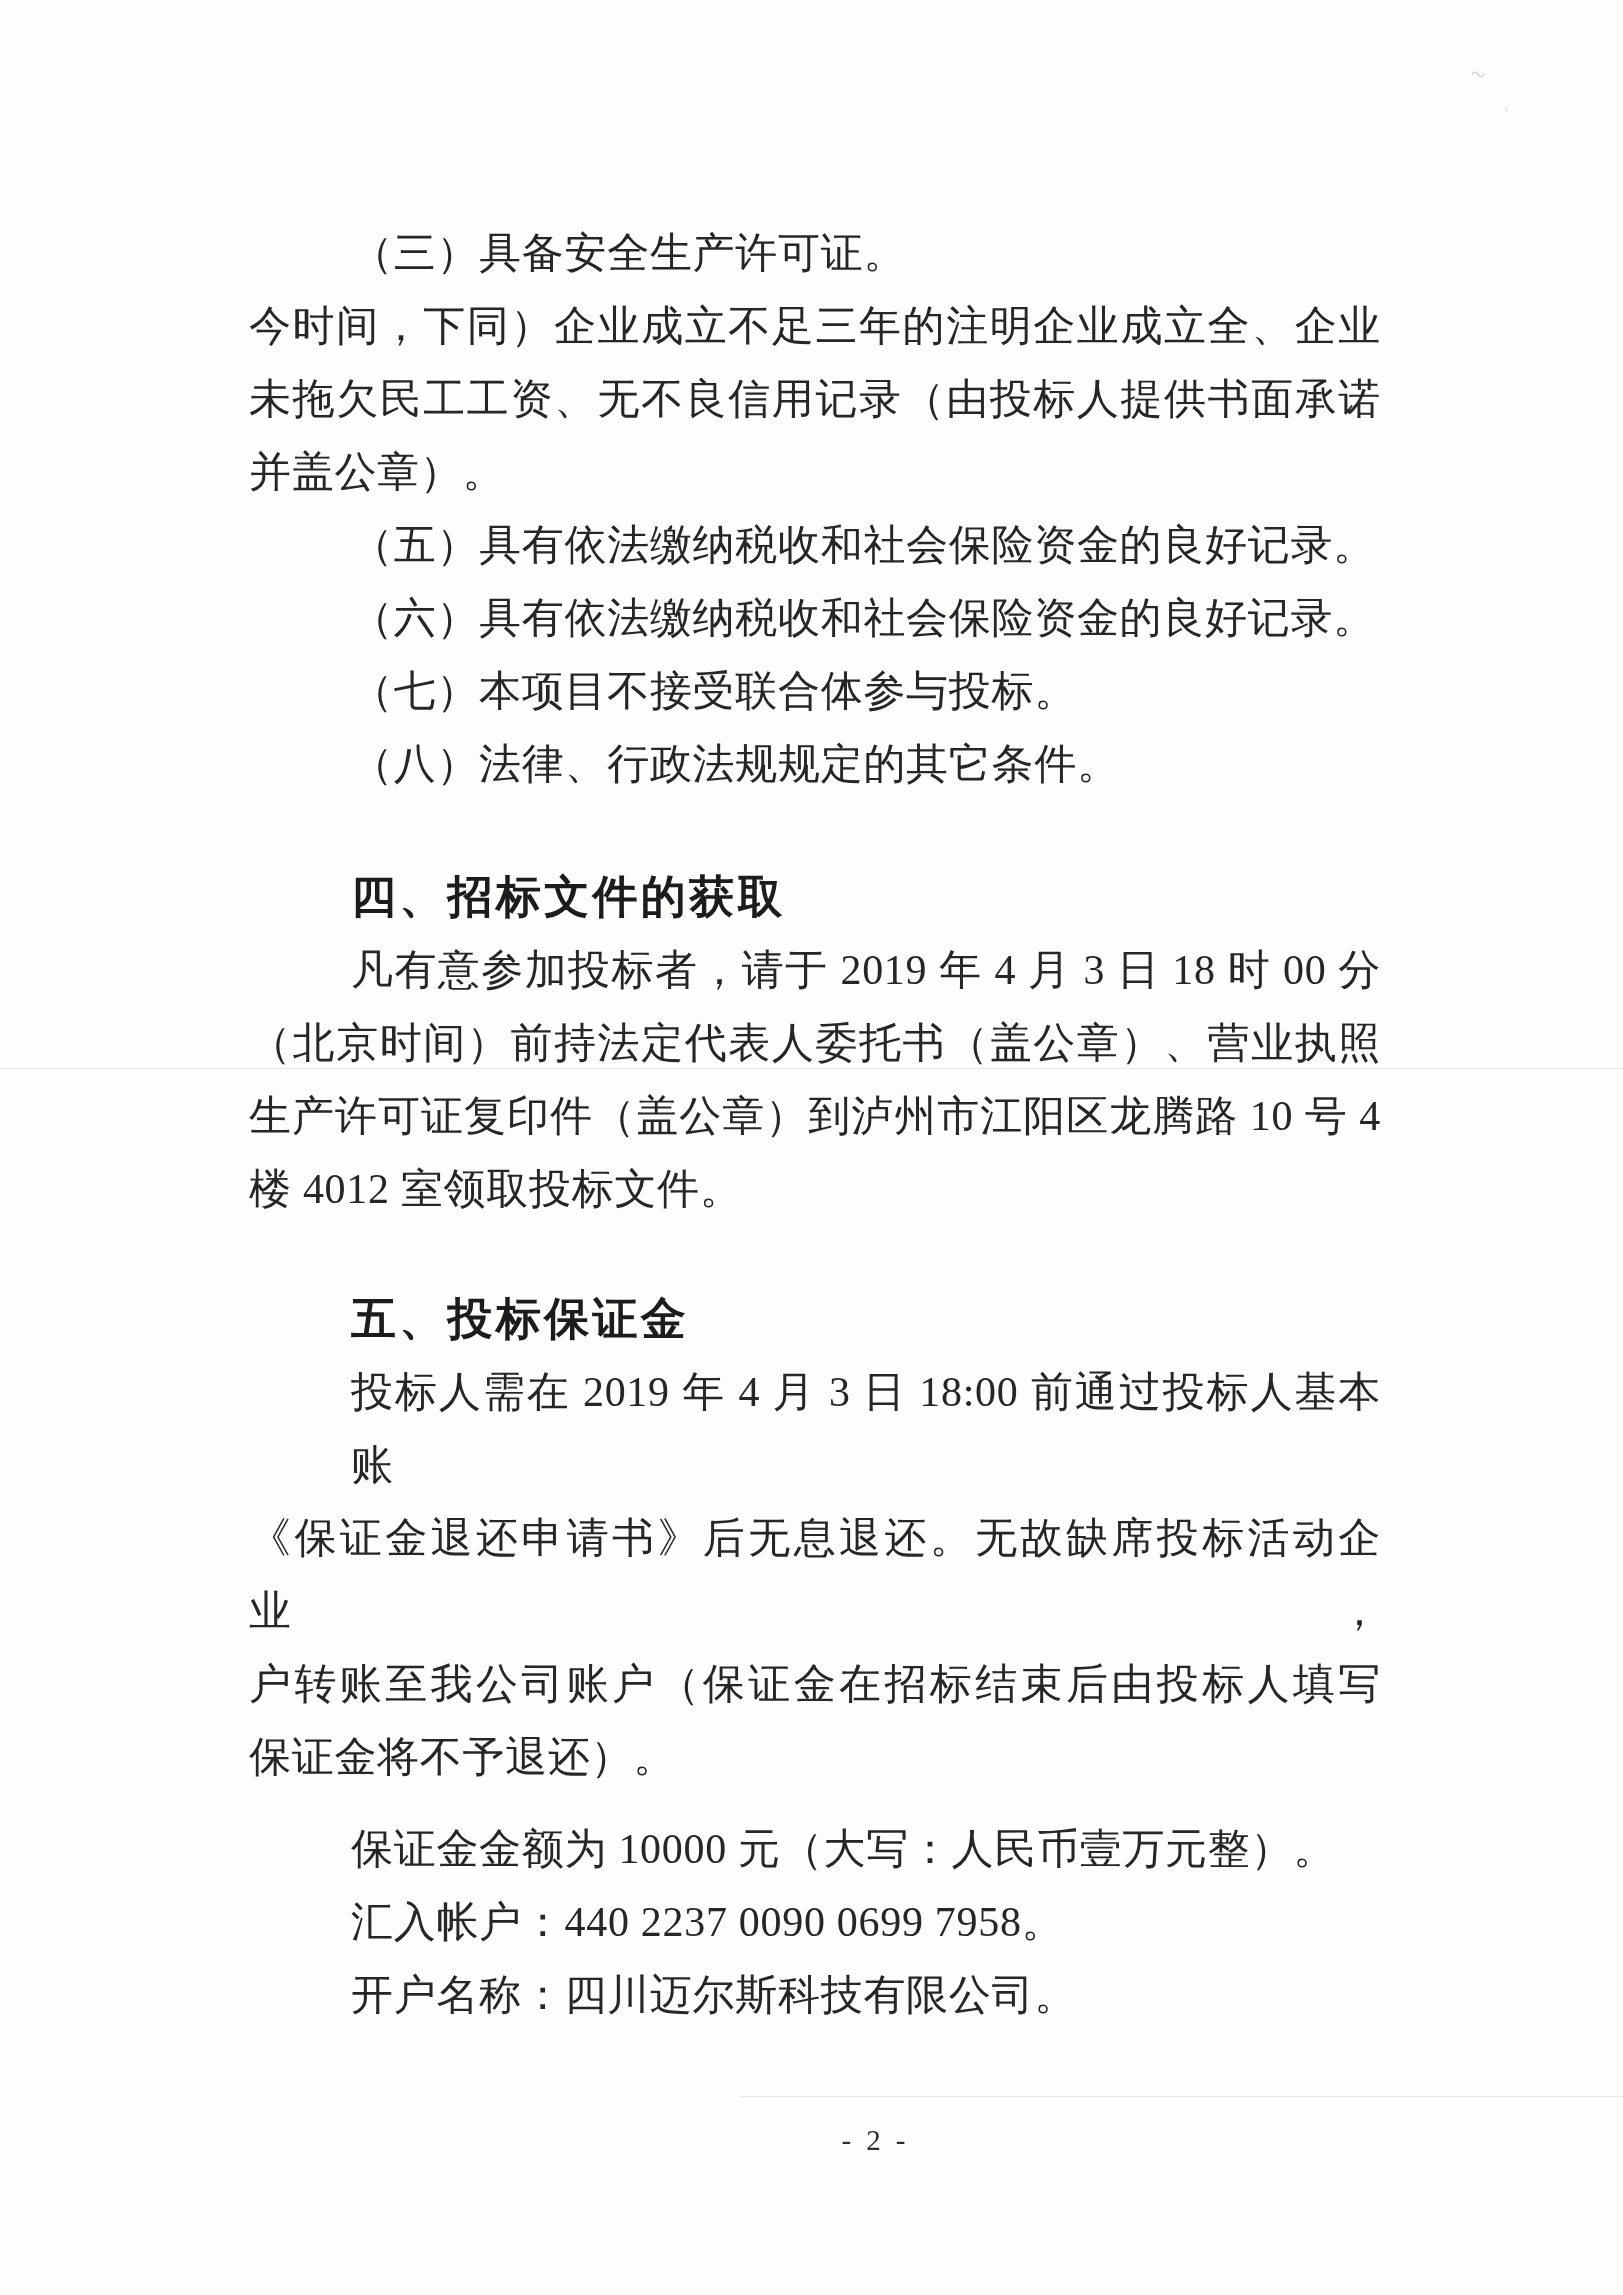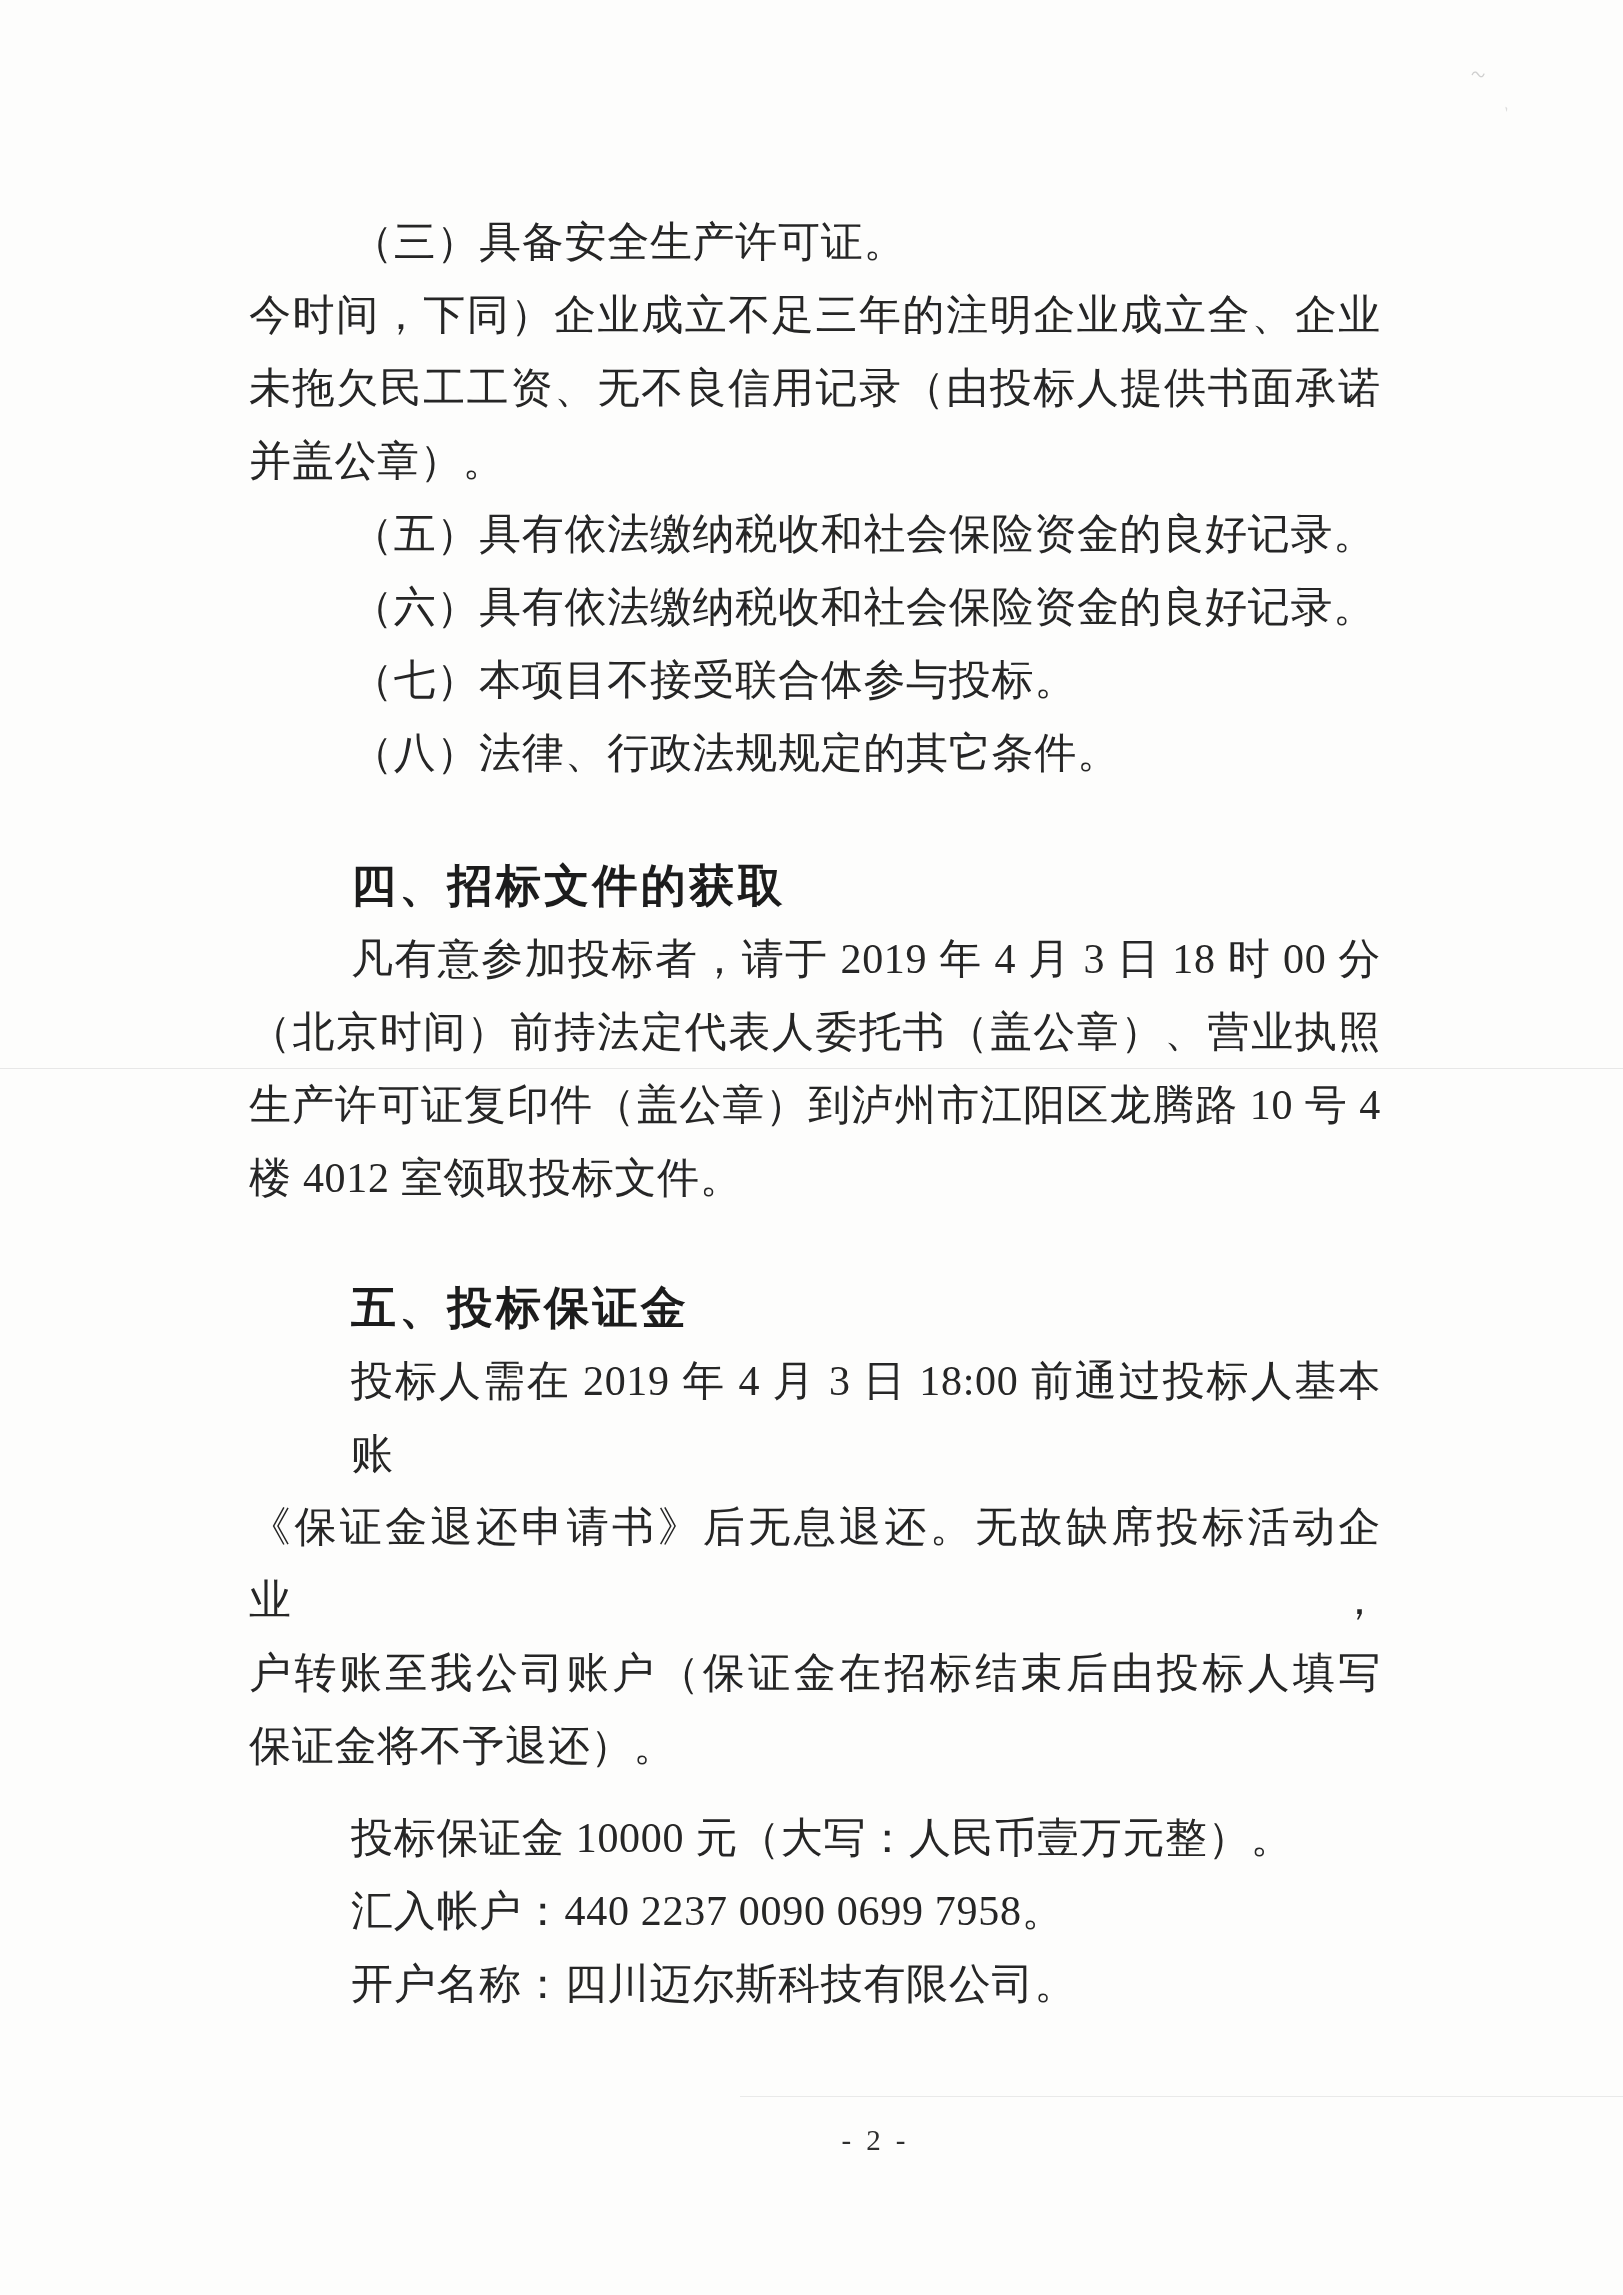--- a/index.html
+++ b/index.html
@@ -12,21 +12,21 @@
     width: 1623px;
     height: 2295px;
     background: #fdfdfc;
     overflow: hidden;
     font-family: "Liberation Serif", "DejaVu Serif", serif;
     color: #262626;
   }
   .content {
     position: absolute;
     left: 249px;
-    top: 206px;
+    top: 217px;
     width: 1132px;
   }
   .line {
     font-size: 42px;
     line-height: 73px;
     letter-spacing: 0.7px;
     white-space: nowrap;
     color: #262626;
     text-rendering: optimizeLegibility;
   }
@@ -112,21 +112,21 @@
     <div class="line heading indent mt-heading4">四、招标文件的获取</div>
     <div class="line indent justify">凡有意参加投标者，请于 2019 年 4 月 3 日 18 时 00 分</div>
     <div class="line justify">（北京时间）前持法定代表人委托书（盖公章）、营业执照</div>
     <div class="line justify">生产许可证复印件（盖公章）到泸州市江阳区龙腾路 10 号 4</div>
     <div class="line">楼 4012 室领取投标文件。</div>
     <div class="line heading indent mt-heading5">五、投标保证金</div>
     <div class="line indent justify">投标人需在 2019 年 4 月 3 日 18:00 前通过投标人基本账</div>
     <div class="line justify">《保证金退还申请书》后无息退还。无故缺席投标活动企业，</div>
     <div class="line justify">户转账至我公司账户（保证金在招标结束后由投标人填写</div>
     <div class="line">保证金将不予退还）。</div>
-    <div class="line indent mt29">投标保证金 10000 元（大写：人民币壹万元整）。</div>
+    <div class="line indent mt29">保证金金额为 10000 元（大写：人民币壹万元整）。</div>
     <div class="line indent">汇入帐户：440 2237 0090 0699 7958。</div>
     <div class="line indent">开户名称：四川迈尔斯科技有限公司。</div>
   </div>
 
   <div class="scan-line-1"></div>
   <div class="scan-line-2"></div>
   <div class="smudge-1">~</div>
   <div class="smudge-2">`</div>
 
   <div class="footer-pagenum">- 2 -</div>

